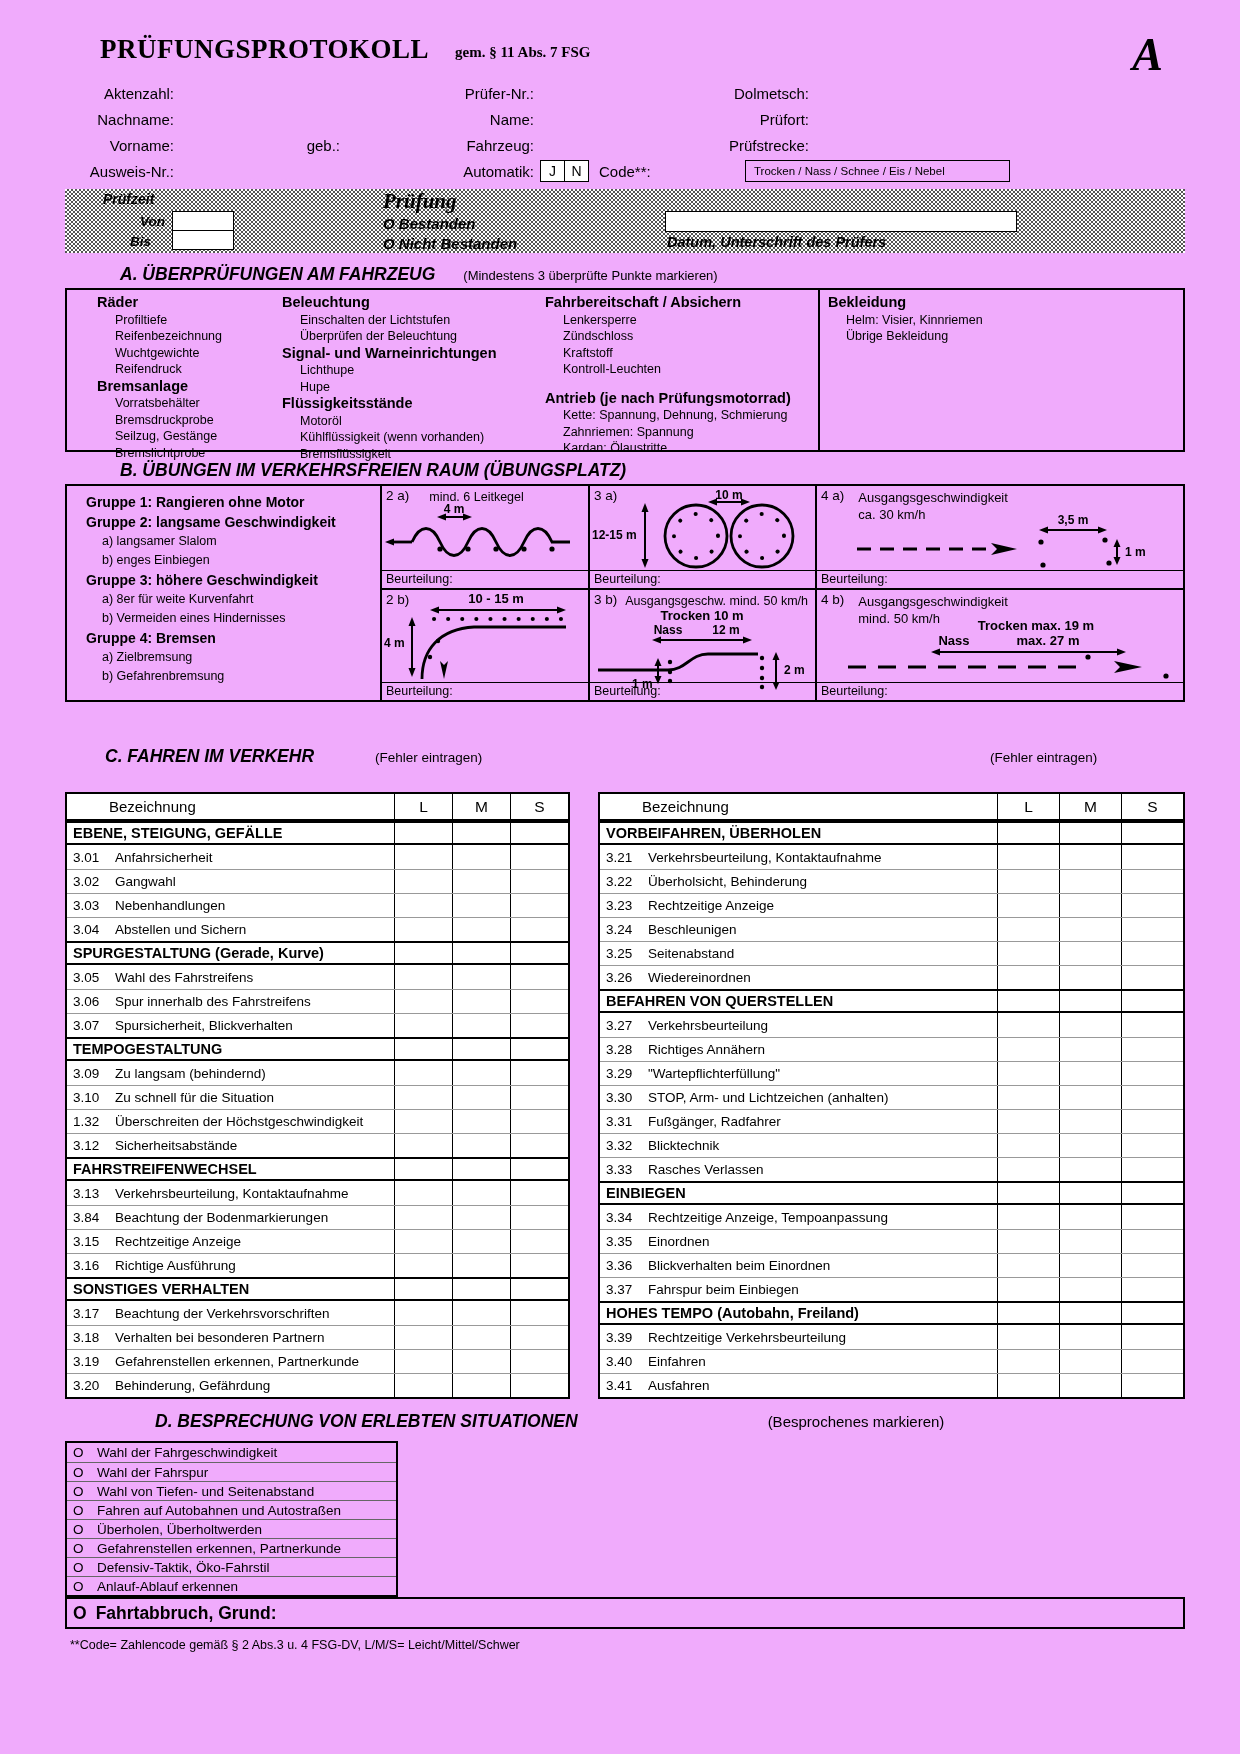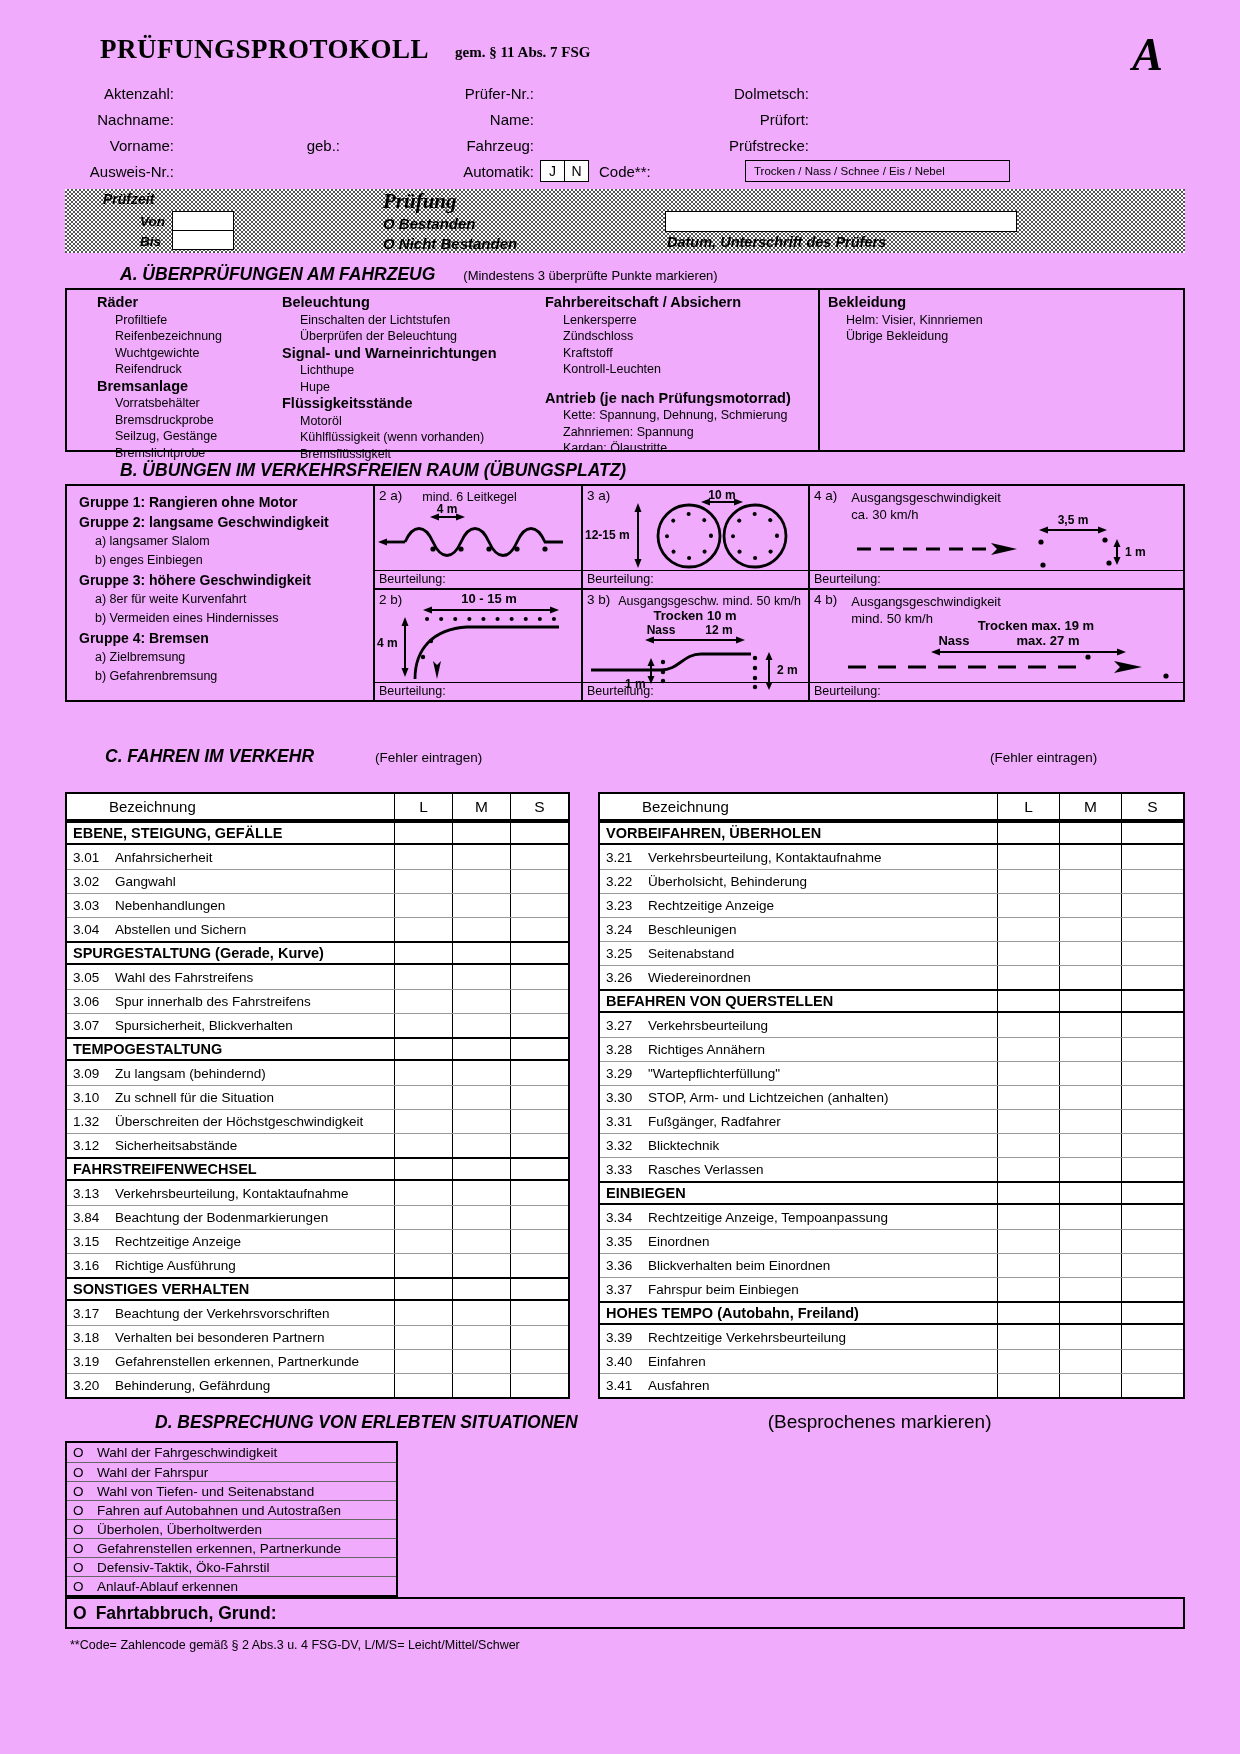--- a/index.html
+++ b/index.html
@@ -28,21 +28,21 @@
 
 
 .band{height:64px;margin-top:5px;position:relative;background-color:#fff;
   background-image:
     linear-gradient(45deg,#555 25%,transparent 25%,transparent 75%,#555 75%),
     linear-gradient(45deg,#555 25%,transparent 25%,transparent 75%,#555 75%);
   background-size:4px 4px;background-position:0 0,2px 2px;}
 .band .bz{position:absolute;font-weight:bold;font-style:italic;}
 .bz-pruefzeit{left:38px;top:2px;font-size:14px;}
 .bz-von{left:55px;top:25px;width:45px;text-align:right;font-size:13.5px;}
-.bz-bis{left:55px;top:45px;width:41px;text-align:right;font-size:13.5px;}
+.bz-bis{left:55px;top:45px;width:31px;text-align:right;font-size:13.5px;}
 .bz-box{position:absolute;background:#fff;border:1px solid #000;width:62px;height:20px;left:107px;}
 .box-von{top:22px;}.box-bis{top:41px;}
 .bz-pruefung{left:318px;top:0;font-family:"Liberation Serif",serif;font-size:21px;}
 .bz-best{left:318px;top:26px;font-size:15px;}
 .bz-nbest{left:318px;top:46px;font-size:15px;text-align:center;}
 .bz-sig{position:absolute;left:600px;top:22px;width:352px;height:21px;background:#fff;border:1px solid #000;}
 .bz-datum{left:602px;top:45px;font-size:14.5px;}
 
 
 .sec-head{display:flex;align-items:baseline;}
@@ -56,21 +56,21 @@
 .a-col1{width:215px;padding-left:30px;}
 .a-col2{width:263px;}
 .a-col3{width:273px;}
 .a-col4{flex:1;border-left:2px solid #000;padding-left:8px;margin-top:-4px;padding-top:4px;}
 .a-box .grp-h{font-weight:bold;font-size:14.5px;line-height:17.5px;white-space:nowrap;}
 .a-box .grp-i{font-size:12.5px;line-height:16.5px;padding-left:18px;white-space:nowrap;}
 .a-col3 .grp-h:not(:first-child){margin-top:12px;}
 
 
 .b-box{display:grid;grid-template-columns:306px 208px 227px 1fr;grid-template-rows:102px 112px;
-  border:2px solid #000;}
+  border:2px solid #000;padding-left:7px;}
 .b-groups{grid-row:1/3;grid-column:1;padding:6px 0 0 12px;}
 .b-groups .grp-h{font-weight:bold;font-size:14px;line-height:20px;white-space:nowrap;}
 .b-groups .grp-i{font-size:12.5px;line-height:19px;padding-left:16px;white-space:nowrap;}
 .b-cell{position:relative;border-left:2px solid #000;overflow:hidden;}
 .row2{border-top:2px solid #000;}
 .pos-2a{grid-column:2;grid-row:1}.pos-3a{grid-column:3;grid-row:1}.pos-4a{grid-column:4;grid-row:1}
 .pos-2b{grid-column:2;grid-row:2}.pos-3b{grid-column:3;grid-row:2}.pos-4b{grid-column:4;grid-row:2}
 .cell-top{display:flex;font-size:13.5px;padding:2px 4px 0 4px;align-items:flex-start;}
 .cn{margin-left:20px;font-size:12.5px;margin-top:2px;}
 .cn-block{margin-left:14px;font-size:13px;line-height:17px;margin-top:1px;}
@@ -103,21 +103,21 @@
 .c-label.hdr{padding-left:42px;font-size:15px;}
 .c-row.section .c-label{font-weight:bold;font-size:14.5px;}
 .c-code{width:42px;flex:0 0 42px;}
 .c-cell{flex:0 0 58px;border-left:1px solid #000;}
 .right .c-cell{flex:0 0 62px;}
 .c-cell.hdrc{display:flex;align-items:center;justify-content:center;font-size:15.5px;}
 
 
 .d-head{margin-top:12px;height:26px;}
 .d-head .sec-title{margin-left:90px;}
-.d-hint{margin-left:190px;font-size:19px;}
+.d-hint{margin-left:190px;font-size:15px;}
 .d-wrap{display:flex;margin-top:4px;}
 .d-list{width:333px;border:2px solid #000;}
 .d-row{display:flex;height:19px;border-top:1px solid #666;font-size:13.5px;align-items:center;
   white-space:nowrap;}
 .d-row:first-child{border-top:none;}
 .d-o{width:30px;padding-left:6px;flex:0 0 30px;}
 .d-remarks{width:587px;margin-left:200px;border:2px solid #000;height:156px;
   text-align:center;font-size:13.5px;padding-top:2px;}
 .d-abort{width:1120px;border:2px solid #000;height:32px;display:flex;align-items:center;
   font-weight:bold;font-size:17.5px;padding-left:6px;gap:9px;}

